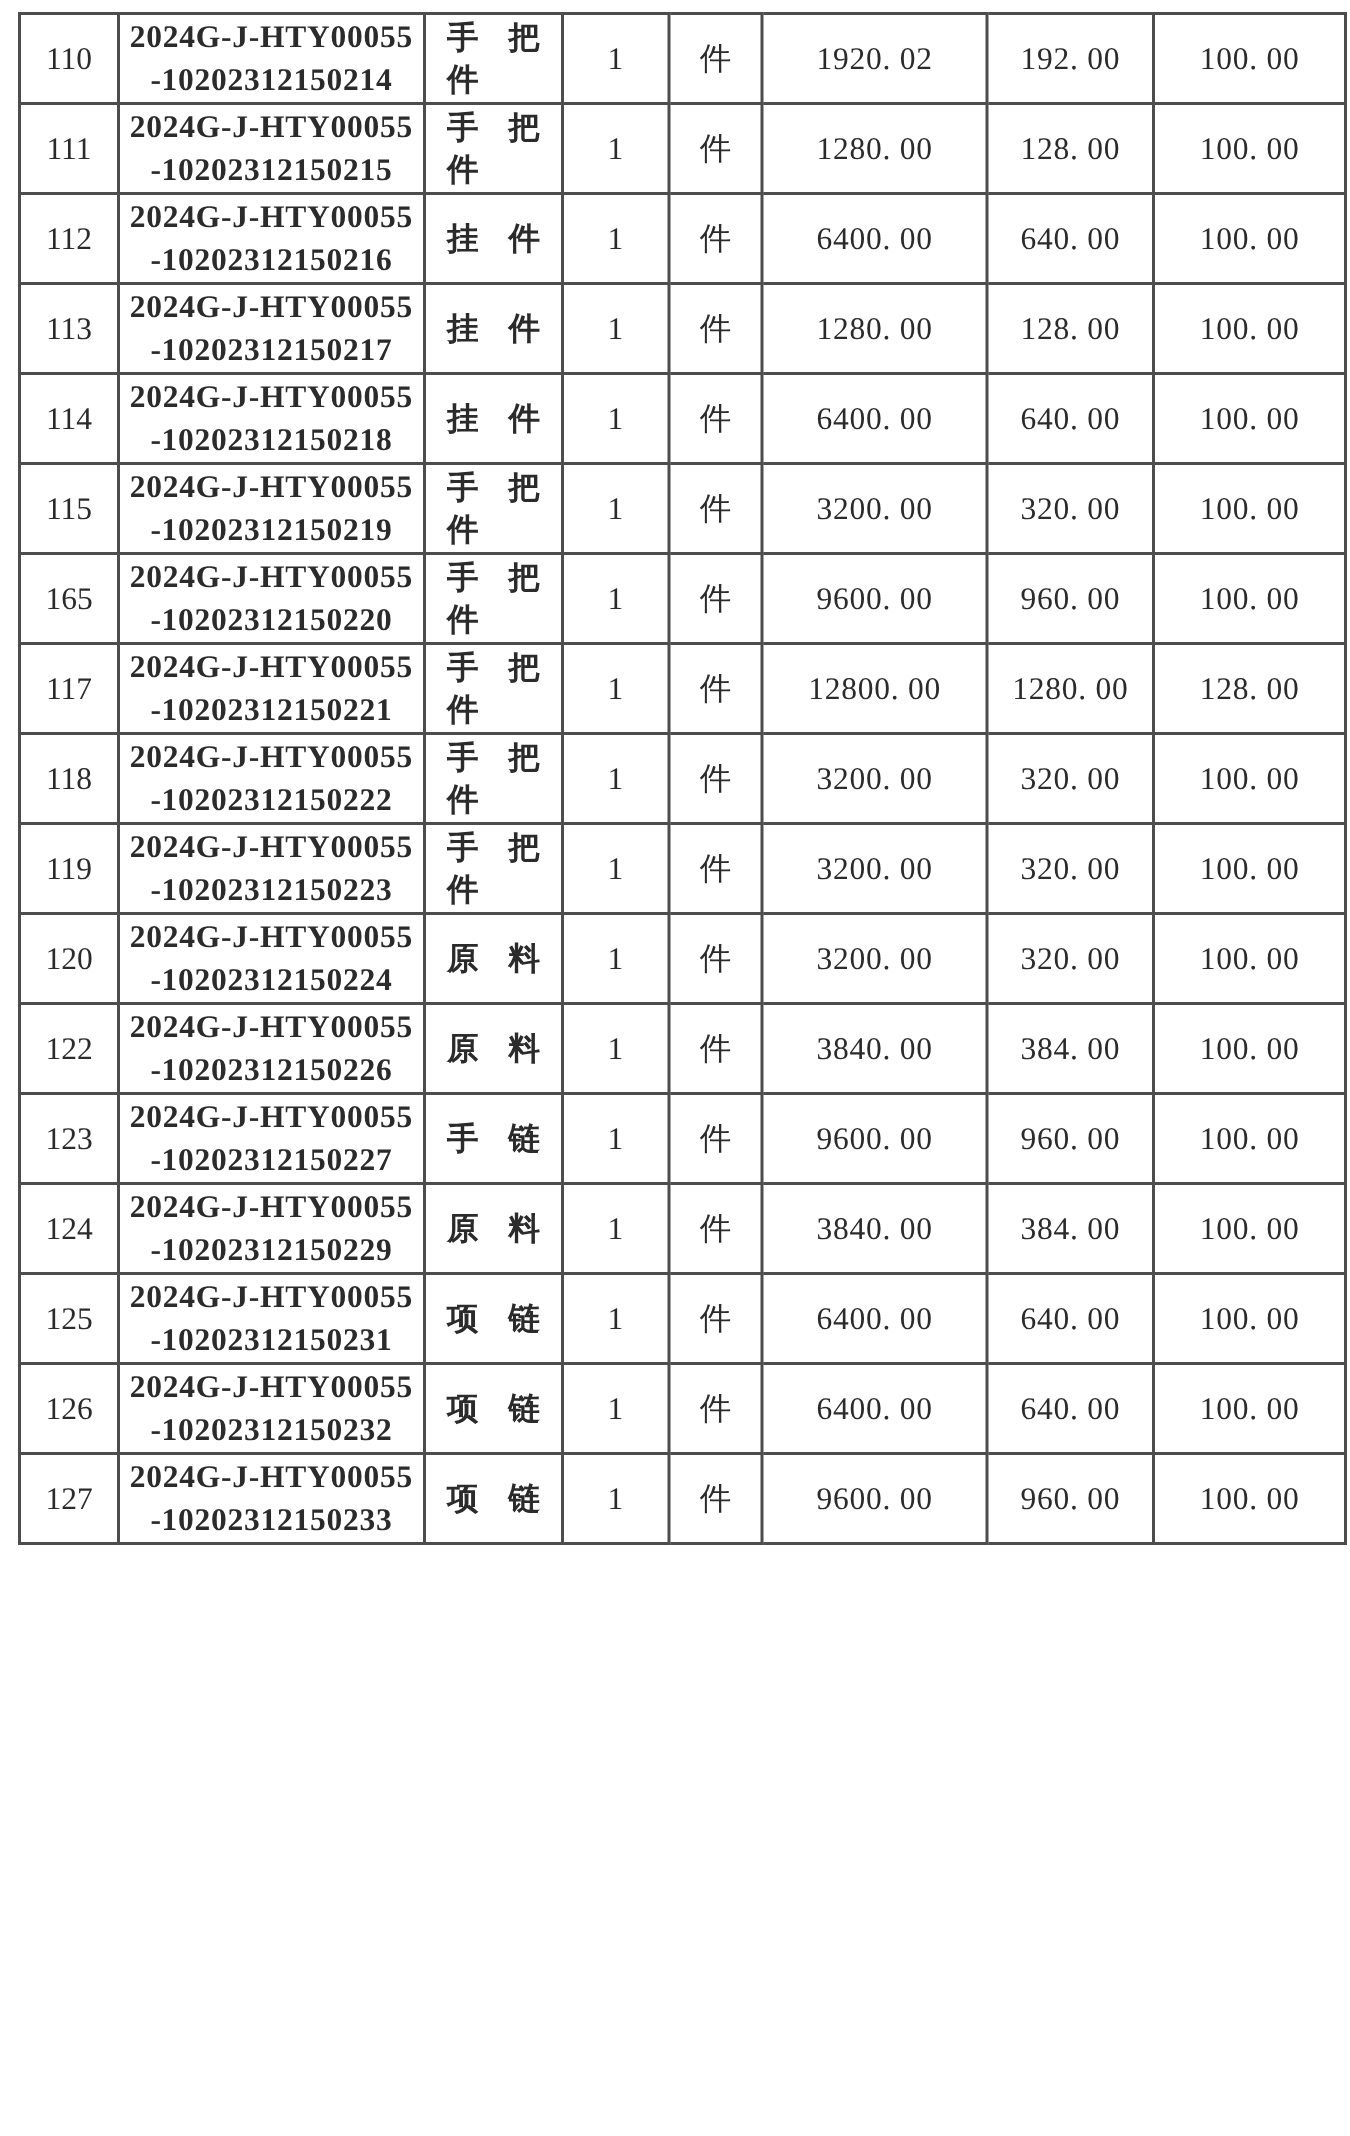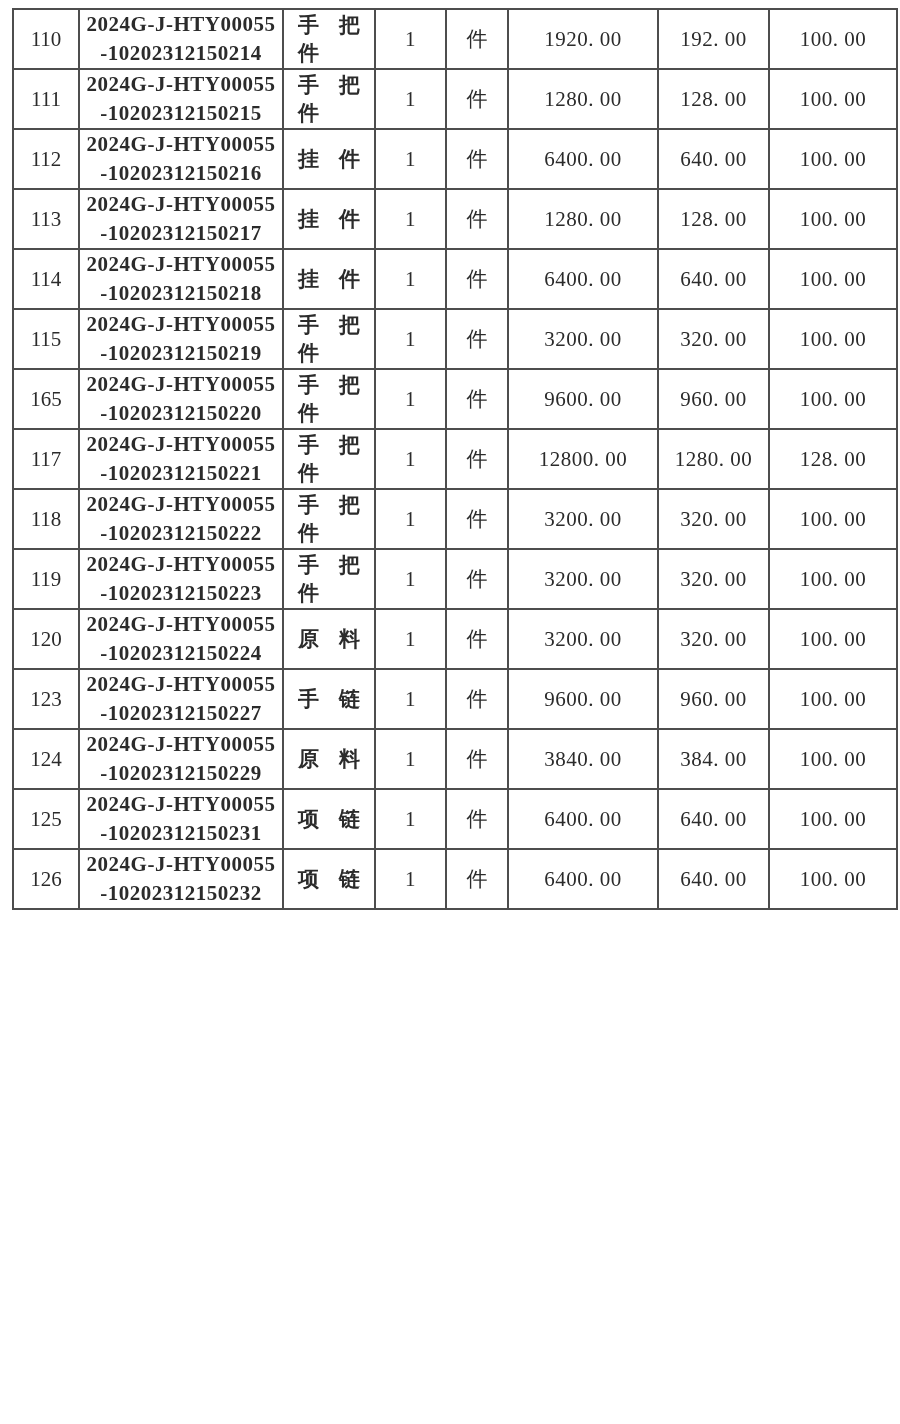--- a/index.html
+++ b/index.html
@@ -57,21 +57,21 @@
         <td class="c-idx">110</td>
         <td class="c-code">
           <div>2024G-J-HTY00055</div>
           <div>-10202312150214</div>
         </td>
         <td class="c-cat">
           <span class="just">手把件</span>
         </td>
         <td class="c-num">1</td>
         <td>件</td>
-        <td class="c-num">1920. 00</td>
+        <td class="c-num">1920. 02</td>
         <td class="c-num">192. 00</td>
         <td class="c-num">100. 00</td>
       </tr>
       <tr>
         <td class="c-idx">111</td>
         <td class="c-code">
           <div>2024G-J-HTY00055</div>
           <div>-10202312150215</div>
         </td>
         <td class="c-cat">
@@ -212,20 +212,35 @@
         <td class="c-cat">
           <span class="just">原料</span>
         </td>
         <td class="c-num">1</td>
         <td>件</td>
         <td class="c-num">3200. 00</td>
         <td class="c-num">320. 00</td>
         <td class="c-num">100. 00</td>
       </tr>
       <tr>
+        <td class="c-idx">122</td>
+        <td class="c-code">
+          <div>2024G-J-HTY00055</div>
+          <div>-10202312150226</div>
+        </td>
+        <td class="c-cat">
+          <span class="just">原料</span>
+        </td>
+        <td class="c-num">1</td>
+        <td>件</td>
+        <td class="c-num">3840. 00</td>
+        <td class="c-num">384. 00</td>
+        <td class="c-num">100. 00</td>
+      </tr>
+      <tr>
         <td class="c-idx">123</td>
         <td class="c-code">
           <div>2024G-J-HTY00055</div>
           <div>-10202312150227</div>
         </td>
         <td class="c-cat">
           <span class="just">手链</span>
         </td>
         <td class="c-num">1</td>
         <td>件</td>
@@ -269,16 +284,31 @@
           <div>2024G-J-HTY00055</div>
           <div>-10202312150232</div>
         </td>
         <td class="c-cat">
           <span class="just">项链</span>
         </td>
         <td class="c-num">1</td>
         <td>件</td>
         <td class="c-num">6400. 00</td>
         <td class="c-num">640. 00</td>
+        <td class="c-num">100. 00</td>
+      </tr>
+      <tr>
+        <td class="c-idx">127</td>
+        <td class="c-code">
+          <div>2024G-J-HTY00055</div>
+          <div>-10202312150233</div>
+        </td>
+        <td class="c-cat">
+          <span class="just">项链</span>
+        </td>
+        <td class="c-num">1</td>
+        <td>件</td>
+        <td class="c-num">9600. 00</td>
+        <td class="c-num">960. 00</td>
         <td class="c-num">100. 00</td>
       </tr>
     </tbody>
 </table>
 
 </body></html>

